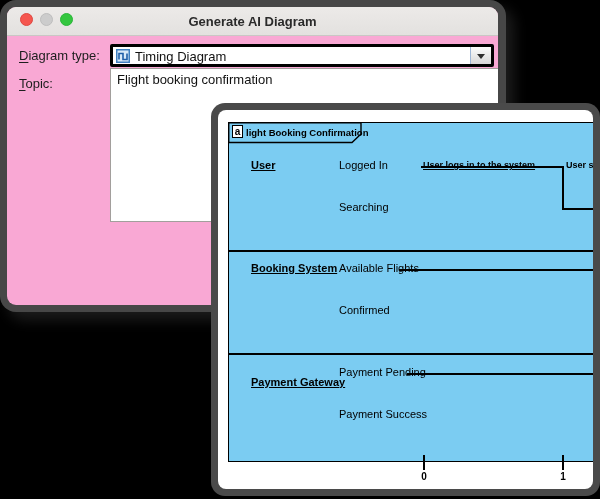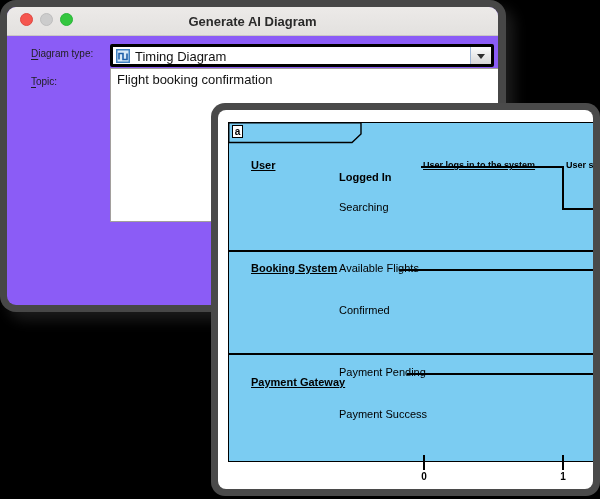--- a/index.html
+++ b/index.html
@@ -11,37 +11,37 @@
   .stage * { box-sizing:border-box; }
 
   
   .dialog-frame {
     position:absolute; left:0; top:0; width:506px; height:312px;
     background:#474747; border-radius:16px;
     box-shadow:8px 8px 14px rgba(80,80,80,0.35);
   }
   .dialog-inner {
     position:absolute; left:7px; top:7px; width:491px; height:298px;
-    background:#8b5cf6; border-radius:9px; overflow:hidden;
+    background:#f9a8d4; border-radius:9px; overflow:hidden;
   }
   .titlebar {
     position:absolute; left:0; top:0; width:100%; height:29px;
     background:linear-gradient(#ECEAE8,#E3E1DF);
     border-bottom:1px solid #C9C7C4;
   }
   .titlebar-title {
     width:100%; text-align:center; line-height:29px;
     font-size:13px; font-weight:bold; color:#2A2A2A;
   }
   .light { position:absolute; top:6px; width:13px; height:13px; border-radius:50%; }
   .light-close { left:13px; border:1px solid #DE4840; }
   .light-min   { left:33px; border:1px solid #BDBDBD; }
   .light-zoom  { left:53px; border:1px solid #2BB53A; }
 
-  .field-label { position:absolute; font-size:10px; color:#1E1E1E; white-space:nowrap;margin-left:12px; }
+  .field-label { position:absolute; font-size:13px; color:#1E1E1E; white-space:nowrap; }
   .field-label u { text-underline-offset:2px; }
 
   .combo {
     position:absolute; left:103px; top:37px; width:384px; height:23px;
     background:#FFF; border:3px solid #000000; border-radius:2px;
   }
   .combo-icon { position:absolute; left:3px; top:2px; width:14px; height:14px; }
   .combo-text {
     position:absolute; left:22px; top:1px; font-size:13px; color:#111;
     line-height:17px; white-space:nowrap;
@@ -143,23 +143,24 @@
 
   <div class="preview-frame">
     <div class="preview-inner">
 
       <div class="diagram-canvas" style="background-color: rgb(123, 204, 242);">
 
         <svg class="frame-tab-shape" width="140" height="22" viewBox="0 0 140 22">
           <path d="M0.75,0.75 L133,0.75 L133,12 L124,20.5 L0.75,20.5 Z" fill="none" stroke="#000" stroke-width="1.4"></path>
         </svg>
         <span class="frame-tab-icon">a</span>
+        <span class="frame-tab-label">light Booking Confirmation</span>
 
         <div class="lifeline-name" style="top:36px;">User</div>
-        <div class="state-label" style="top:48px;font-weight:bold;">Logged In</div>
+        <div class="state-label" style="top:36px;">Logged In</div>
         <div class="state-label" style="top:78px;">Searching</div>
 
         <div class="annotation" style="left:194px; top:37px;text-decoration:underline;">User logs in to the system</div>
         <div class="annotation" style="left:337px; top:37px; width:29px; overflow:hidden;">User sea</div>
 
         <div class="tl-line" style="left:192px; top:43px; width:141px; height:1.5px;"></div>
         <div class="tl-line" style="left:333px; top:43px; width:1.5px; height:43px;"></div>
         <div class="tl-line" style="left:333px; top:85px; width:32px; height:1.5px;"></div>
 
         <div class="row-sep" style="top:127px;"></div>

